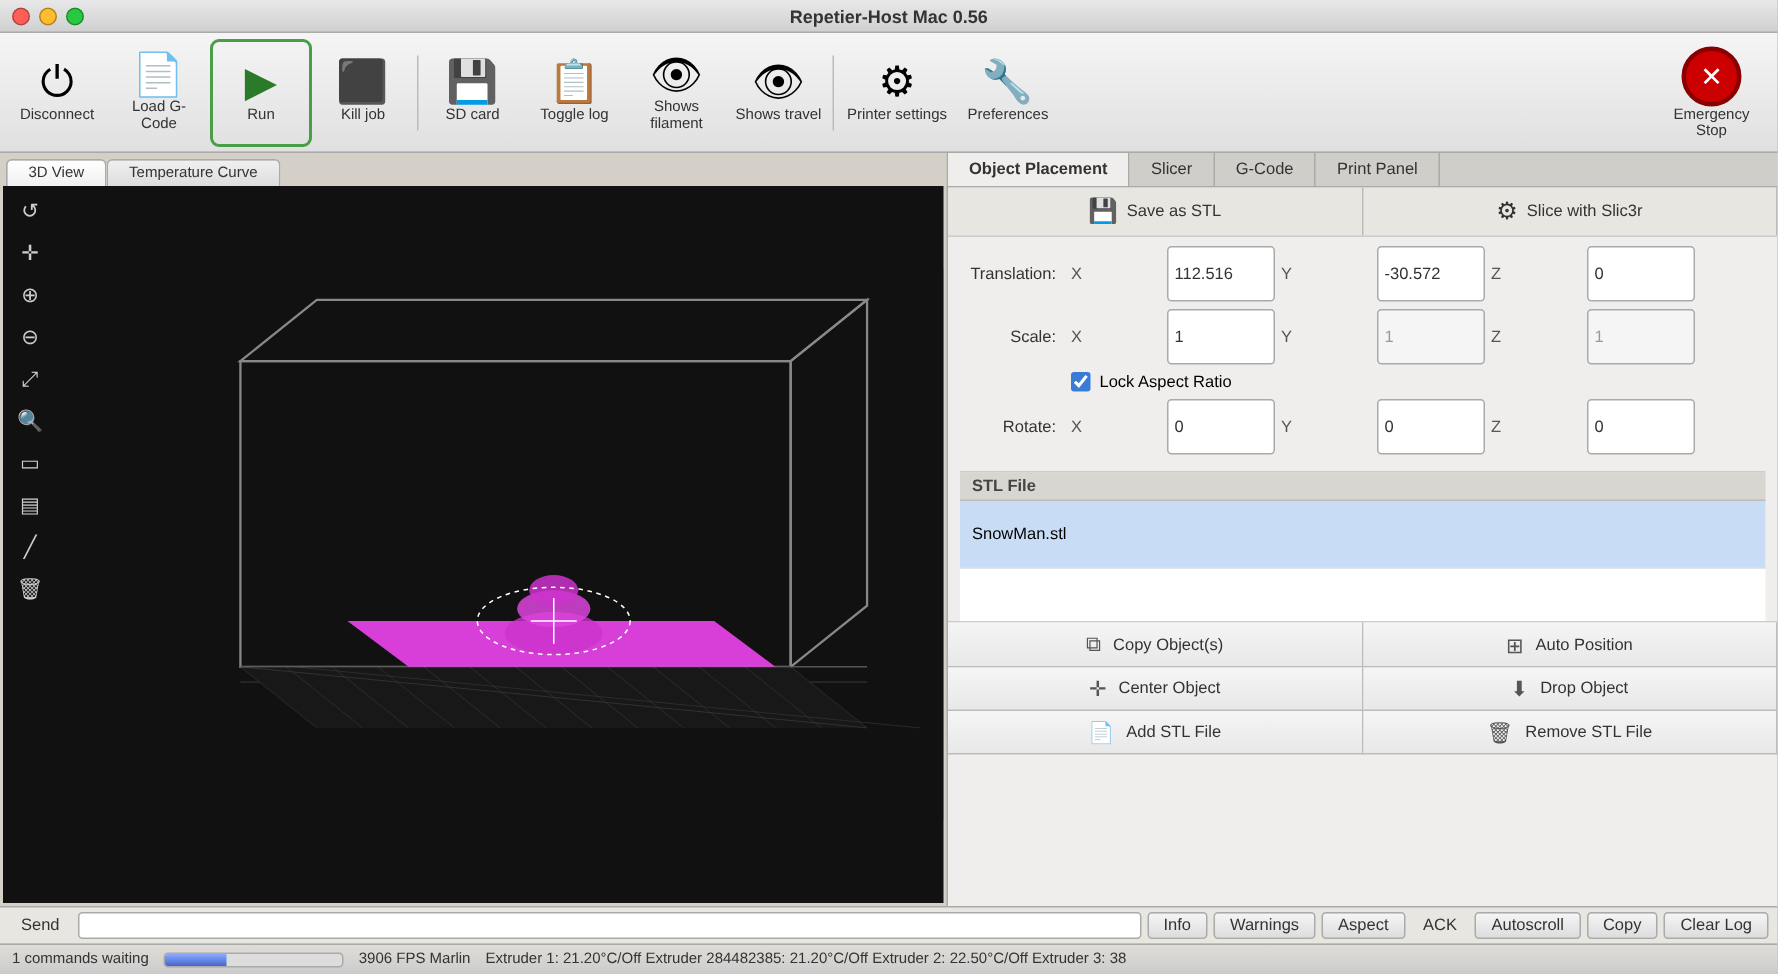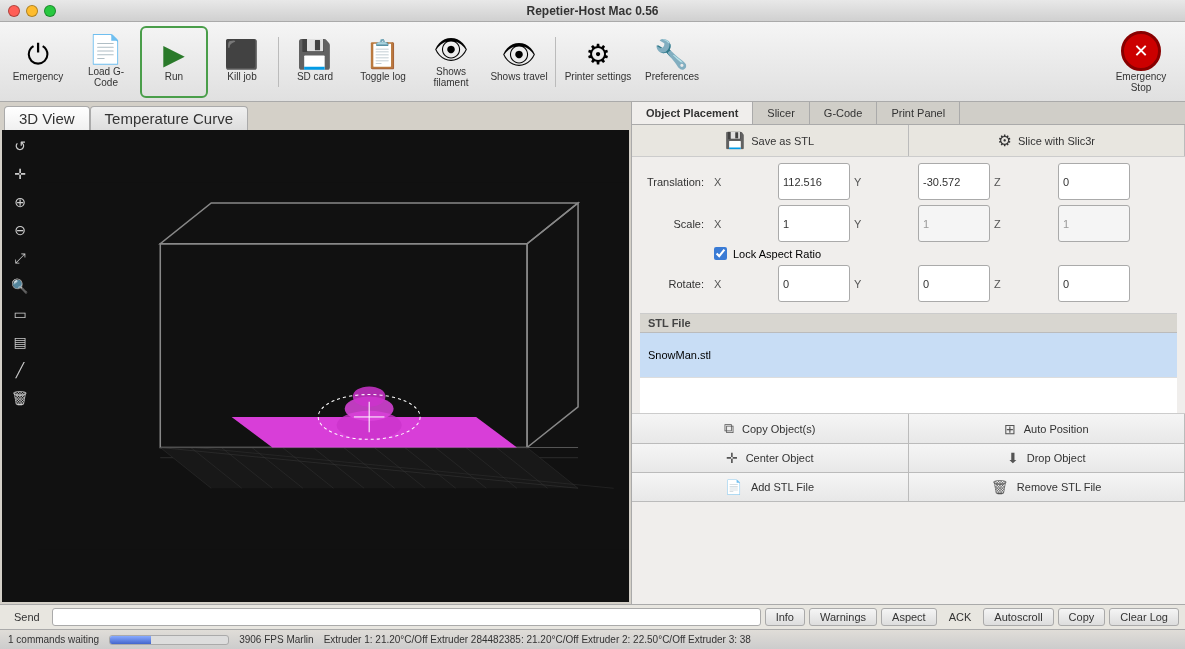--- a/index.html
+++ b/index.html
@@ -95,21 +95,21 @@
       background: #d4d0c8;
       border-right: 1px solid #aaa;
     }
     .view-tabs {
       display: flex;
       padding: 4px 4px 0;
       background: #d4d0c8;
     }
     .view-tab {
       padding: 3px 14px;
-      font-size: 15px;
+      font-size: 10px;
       background: linear-gradient(to bottom, #f0f0f0, #ddd);
       border: 1px solid #aaa;
       border-bottom: none;
       border-radius: 4px 4px 0 0;
       cursor: pointer;
       color: #333;
     }
     .view-tab.active {
       background: linear-gradient(to bottom, #fff, #f0f0f0);
       z-index: 1;
@@ -354,21 +354,21 @@
     <div class="tb-btn tb-min"></div>
     <div class="tb-btn tb-max"></div>
   </div>
   <span class="title-text">Repetier-Host Mac 0.56</span>
 </div>
 
 <div class="toolbar">
 
   <div class="toolbar-item">
     <div class="toolbar-icon">⏻</div>
-    <div class="toolbar-label">Emergency</div>
+    <div class="toolbar-label">Disconnect</div>
   </div>
 
   <div class="toolbar-item">
     <div class="toolbar-icon">📄</div>
     <div class="toolbar-label">Load G-Code</div>
   </div>
 
   <div class="toolbar-item active-btn">
     <div class="toolbar-icon" style="color:#2a7a2a;">▶</div>
     <div class="toolbar-label">Run</div>

